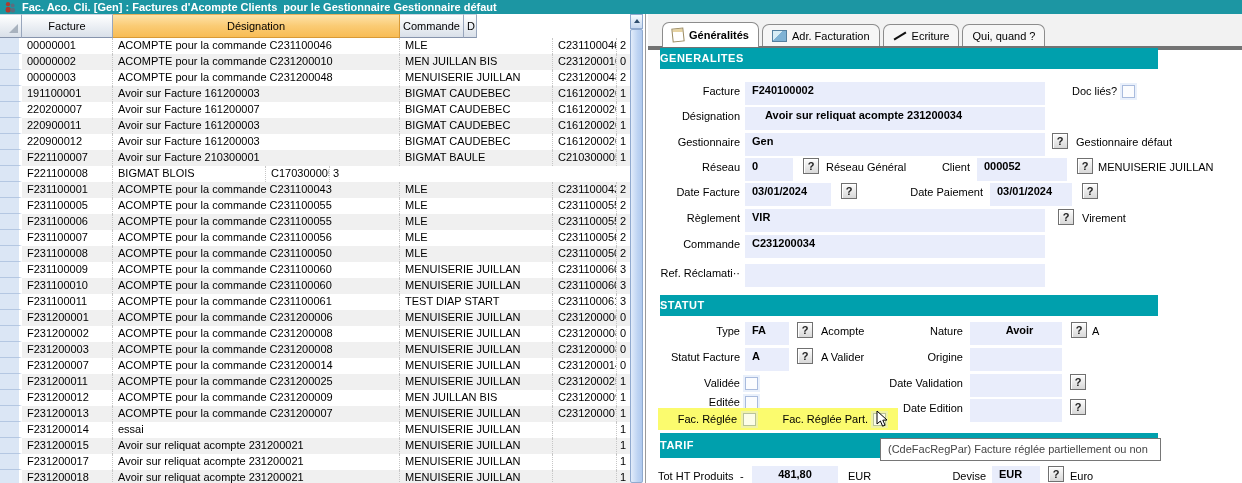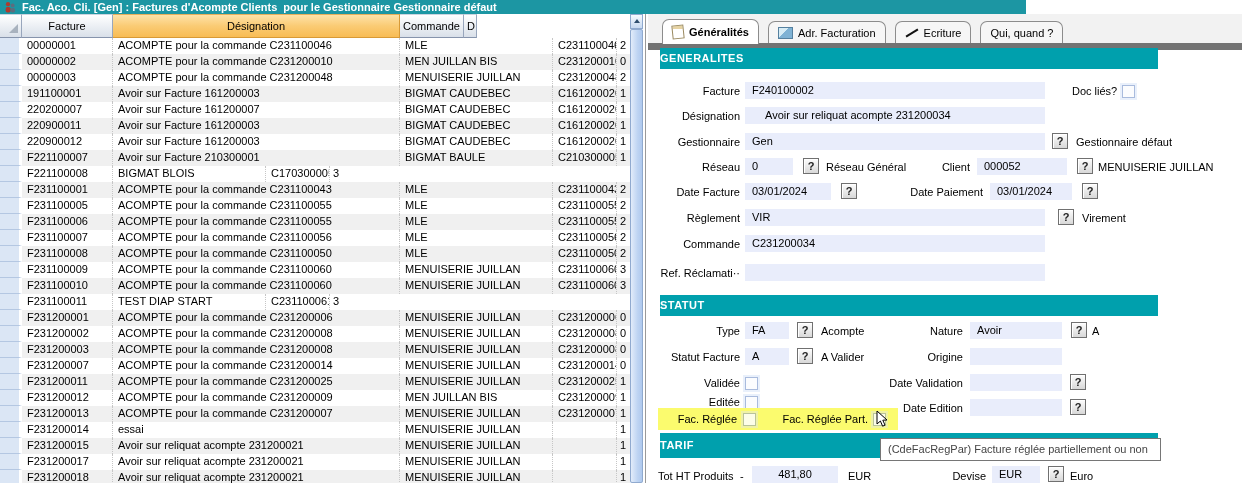--- a/index.html
+++ b/index.html
@@ -3,21 +3,21 @@
 <meta charset="utf-8">
 <style>
   :root{
     --titlebar:#1C96A3; --section-bar:#00A0AD; --field-bg:#E9EDFB;
     --highlight-yellow:#FBFB6E; --header-orange:#F8BC55;
   }
   html,body{margin:0;padding:0;}
   body{width:1242px;height:483px;position:relative;overflow:hidden;background:#fff;
        font-family:"Liberation Sans","DejaVu Sans",sans-serif;font-size:11px;color:#000;}
   
-  .titlebar{position:absolute;left:0;top:0;width:1026px;height:14px;background:var(--titlebar);color:#fff;}
+  .titlebar{position:absolute;left:0;top:0;width:1242px;height:14px;background:var(--titlebar);color:#fff;}
   .titlebar .ticn{position:absolute;left:4px;top:1px;}
   .titlebar .ttext{position:absolute;left:22px;top:0;line-height:14px;font-weight:bold;white-space:pre;font-size:11px;}
   
   .thead{position:absolute;left:0;top:14px;width:630px;height:24px;display:flex;}
   .hc{box-sizing:border-box;border-right:1px solid #98A6BC;border-top:1px solid #CBD4E0;border-bottom:1px solid #8694AC;
       background:linear-gradient(180deg,#FFFFFF,#EAEEF3 55%,#D9E0E9);text-align:center;line-height:22px;overflow:hidden;white-space:nowrap;}
   .h-des{background:linear-gradient(180deg,#FEE2A8,#FACB74 50%,var(--header-orange));border-right:1px solid #D89A36;border-bottom:1px solid #D89A36;border-top:1px solid #E8B05C;}
   .h-sel{width:22px;position:relative;} .h-fact{width:91px;} .h-des{width:287px;} .h-cli{width:153px;} .h-cmd{width:64px;} .h-d{width:13px;text-align:left;padding-left:3px;}
   .sorttri{position:absolute;right:3px;bottom:4px;width:0;height:0;border-left:9px solid transparent;border-bottom:9px solid #A8B2BE;}
   
@@ -28,36 +28,36 @@
   .c-sel{width:22px;padding:0;background:#DBE6F5;border-right:3px solid #fff;border-bottom:1px solid #B4C7E2;}
   .c-fact{width:91px;} .c-des{width:287px;} .c-cli{width:153px;} .c-cmd{width:64px;} .c-d{width:13px;border-right:none;padding-left:3px;}
   
   .sb{position:absolute;left:630px;top:14px;width:13px;height:469px;background:#E6EEF9;}
   .sb-up{position:absolute;top:0;left:0;width:13px;height:15px;background:linear-gradient(180deg,#F6FAFE,#C8DAF1);border:1px solid #8FA9CE;box-sizing:border-box;}
   .tri-up{position:absolute;left:3px;top:4px;width:0;height:0;border-left:3px solid transparent;border-right:3px solid transparent;border-bottom:4px solid #2F4E6E;}
   .sb-thumb{position:absolute;left:0;top:15px;width:13px;height:454px;border-radius:2px;box-sizing:border-box;
             background:linear-gradient(90deg,#E2ECFA,#BED4F2 60%,#AFC9EE);border:1px solid #90AACF;}
   .groove{position:absolute;left:645px;top:14px;width:2px;height:469px;border-left:1px solid #9A9A9A;border-right:1px solid #fff;}
   
-  .tabbar{position:absolute;left:648px;top:14px;width:594px;height:36px;background:#F2F2F2;border-bottom:7px solid #737373;
-          box-sizing:border-box;display:flex;align-items:flex-end;padding-left:14px;gap:9px;}
+  .tabbar{position:absolute;left:648px;top:14px;width:594px;height:36px;background:#F2F2F2;border-bottom:4px solid #737373;
+          box-sizing:border-box;display:flex;align-items:flex-end;padding-left:14px;gap:3px;}
   .tab{display:flex;align-items:center;gap:5px;height:21px;padding:0 9px;background:#F6F6F6;border:1px solid #8C8C8C;border-bottom:none;
        border-radius:7px 7px 0 0;white-space:nowrap;}
   .tab.active{height:24px;background:#fff;font-weight:bold;margin-bottom:-1px;z-index:3;}
   .ticon{display:inline-block;}
   .note{width:10px;height:12px;background:linear-gradient(180deg,#E6D3A3 0 3px,#fff 3px);border:1px solid #9a8a60;transform:rotate(-6deg);}
   .mail{width:13px;height:10px;background:linear-gradient(135deg,#D7ECF5 0 40%,#7FB2D4 40%);border:1px solid #55809F;}
   .pencil{width:14px;height:12px;position:relative;}
   .pencil::before{content:"";position:absolute;left:0;top:5px;width:14px;height:2px;background:#111;transform:rotate(-32deg);}
   
   .secbar{position:absolute;background:var(--section-bar);color:#fff;font-weight:bold;letter-spacing:0.5px;}
   .sectitle{}
   .lbl{position:absolute;line-height:17px;white-space:nowrap;}
   .lr{text-align:right;}
-  .fld{position:absolute;height:17px;background:var(--field-bg);font-weight:normal;line-height:17px;padding-left:7px;
+  .fld{position:absolute;height:23px;background:var(--field-bg);font-weight:bold;line-height:17px;padding-left:7px;
        box-sizing:border-box;overflow:hidden;white-space:nowrap;}
   .q{position:absolute;width:16px;height:16px;box-sizing:border-box;background:linear-gradient(#FDFDFD,#D8D8D8);
      border:1px solid #707070;box-shadow:inset 1px 1px 0 #fff;font-weight:bold;text-align:center;line-height:14px;color:#222;}
   .cb{position:absolute;width:11px;height:11px;background:#FBFCFE;border:1px solid #A9BBDD;box-shadow:0 0 0 2px #E9F0FB;}
   .cb.on-yellow{background:#FCFDE8;border-color:#B9C39A;box-shadow:0 0 0 2px #EFF2A6;}
   .yellowband{position:absolute;background:var(--highlight-yellow);}
   .tooltip{position:absolute;background:#fff;border:1px solid #767676;box-sizing:border-box;line-height:21px;
            padding-left:7px;color:#444;z-index:10;white-space:nowrap;overflow:hidden;}
   .cursor{position:absolute;z-index:11;}
 </style>
@@ -210,20 +210,21 @@
       <div class="cell c-sel"></div>
       <div class="cell c-fact">F231100010</div>
       <div class="cell c-des">ACOMPTE pour la commande C231100060</div>
       <div class="cell c-cli">MENUISERIE JUILLAN</div>
       <div class="cell c-cmd">C231100060</div>
       <div class="cell c-d">3</div>
     </div>
     <div class="trow even">
       <div class="cell c-sel"></div>
       <div class="cell c-fact">F231100011</div>
+      <div class="cell c-des">ACOMPTE pour la commande C231100061</div>
       <div class="cell c-cli">TEST DIAP START</div>
       <div class="cell c-cmd">C231100061</div>
       <div class="cell c-d">3</div>
     </div>
     <div class="trow odd">
       <div class="cell c-sel"></div>
       <div class="cell c-fact">F231200001</div>
       <div class="cell c-des">ACOMPTE pour la commande C231200006</div>
       <div class="cell c-cli">MENUISERIE JUILLAN</div>
       <div class="cell c-cmd">C231200006</div>
@@ -383,21 +384,21 @@
 
 <div class="secbar" style="left:660px;top:295px;width:498px;height:21px;line-height:21px;">
   <span class="sectitle">STATUT</span>
 </div>
 
 <div class="lbl lr" style="left:655px;top:323px;width:85px;">Type</div>
 <div class="fld" style="left:745px;top:322px;width:44px;">FA</div>
 <div class="q" style="left:797px;top:322px;">?</div>
 <div class="lbl" style="left:821px;top:323px;">Acompte</div>
 <div class="lbl lr" style="left:905px;top:323px;width:58px;">Nature</div>
-<div class="fld" style="left:970px;top:322px;width:92px;">Avoir</div>
+<div class="fld" style="left:970px;top:322px;width:92px;text-align:center;">Avoir</div>
 <div class="q" style="left:1071px;top:322px;">?</div>
 <div class="lbl" style="left:1092px;top:323px;">A</div>
 
 <div class="lbl lr" style="left:646px;top:349px;width:94px;">Statut Facture</div>
 <div class="fld" style="left:745px;top:348px;width:44px;">A</div>
 <div class="q" style="left:797px;top:348px;">?</div>
 <div class="lbl" style="left:821px;top:349px;">A Valider</div>
 <div class="lbl lr" style="left:905px;top:349px;width:58px;">Origine</div>
 <div class="fld" style="left:970px;top:348px;width:92px;"></div>
 

